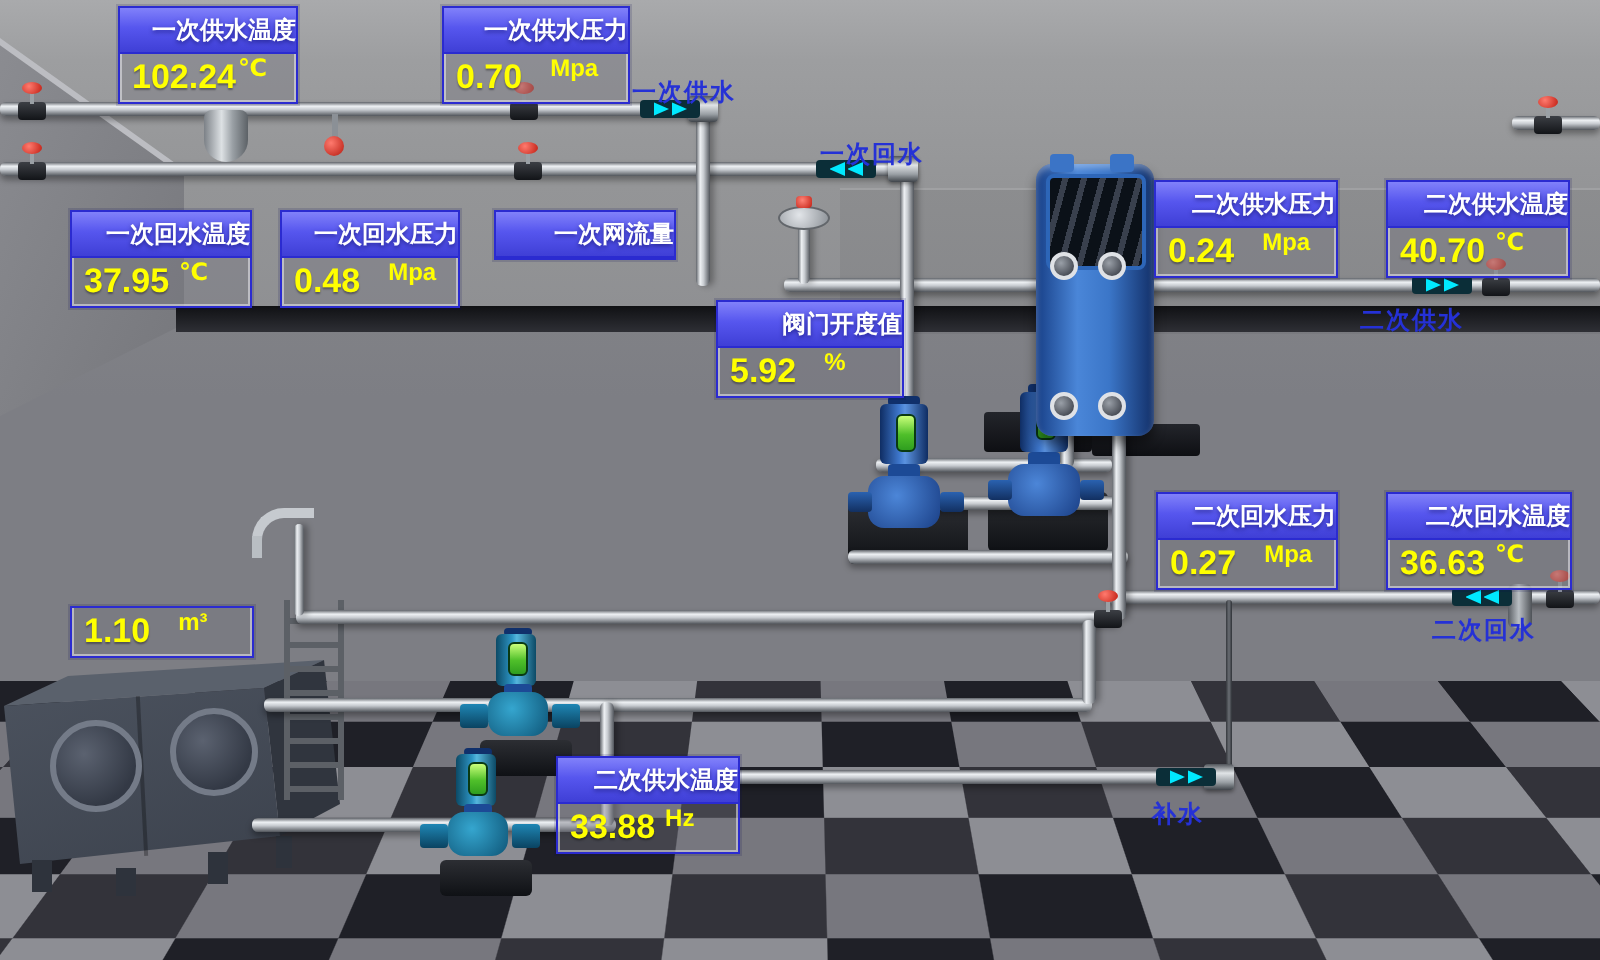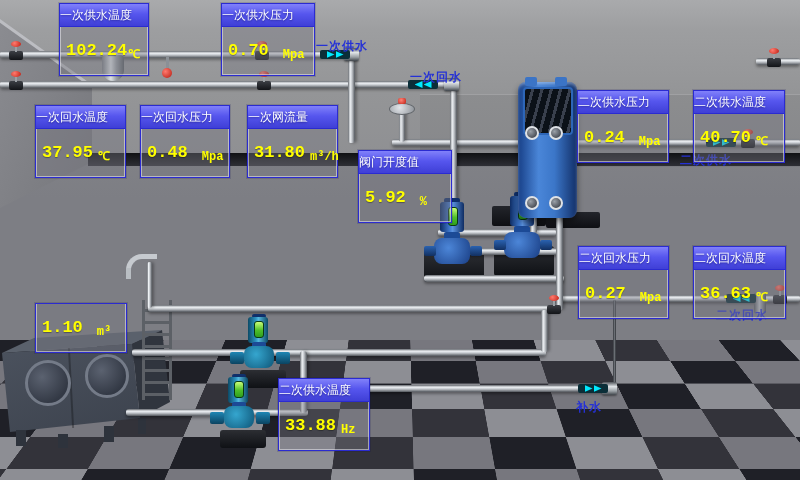--- a/index.html
+++ b/index.html
@@ -112,25 +112,25 @@
   .mh{position:absolute;border-radius:50%;border:3px solid #747b88;
       background:radial-gradient(circle at 35% 35%,#5b6270,#333945 72%);}
   .leg{position:absolute;background:#2e333c;}
   .ladder{position:absolute;left:142px;top:300px;width:24px;height:100px;z-index:8;
       border-left:3px solid #5c6066;border-right:3px solid #5c6066;
       background:repeating-linear-gradient(180deg,transparent 0 9px,#5c6066 9px 12px);}
 
   
   .lbl{position:absolute;color:#2531d6;font-weight:bold;font-size:12px;letter-spacing:1px;z-index:25;white-space:nowrap;}
   .panel{position:absolute;border:1px solid #2b2bd0;z-index:30;box-shadow:0 0 0 1px rgba(10,10,80,.15);}
-  .panel .ttl{height:22px;line-height:22px;text-align:left;color:#fff;font-weight:normal;font-size:12px;
+  .panel .ttl{height:22px;line-height:22px;text-align:right;color:#fff;font-weight:bold;font-size:12px;
       background:linear-gradient(180deg,#8181fa 0%,#5656ee 45%,#3f3fd6 100%);
       border-bottom:1px solid #2b2bd0;text-shadow:0 1px 2px rgba(0,0,70,.5);white-space:nowrap;overflow:hidden;}
-  .panel .val{height:23px;display:flex;align-items:flex-end;gap:5px;padding:12px 5px;
-      background:rgba(120,120,128,.42);border:1px solid rgba(235,235,240,.55);border-top:none;font-family:Liberation Mono, monospace;}
+  .panel .val{height:23px;display:flex;align-items:flex-start;gap:5px;padding:0 5px;
+      background:rgba(120,120,128,.42);border:1px solid rgba(235,235,240,.55);border-top:none;}
   .panel .val.gw{gap:14px}.panel .val.gn{gap:1px}
   .panel .num{color:#ffff00;font-weight:bold;font-size:17px;line-height:23px;text-shadow:0 1px 1px rgba(0,0,0,.35);white-space:nowrap;}
   .panel .unit{color:#ffff00;font-weight:bold;font-size:12px;white-space:nowrap;}
 </style>
 </head>
 <body>
 
 <div id="stage">
 
   <div class="wall"></div>
@@ -339,24 +339,20 @@
   </div>
   <div class="panel" style="left:140px;top:105px;width:88px">
     <div class="ttl">一次回水压力</div>
     <div class="val gw">
         <span class="num">0.48</span>
         <span class="unit">Mpa</span>
       </div>
   </div>
   <div class="panel" style="left:247px;top:105px;width:89px">
     <div class="ttl">一次网流量</div>
-    <div class="val">
-        <span class="num">31.80</span>
-        <span class="unit">m³/h</span>
-      </div>
   </div>
   <div class="panel" style="left:358px;top:150px;width:92px">
     <div class="ttl">阀门开度值</div>
     <div class="val gw">
         <span class="num">5.92</span>
         <span class="unit">%</span>
       </div>
   </div>
   <div class="panel" style="left:577px;top:90px;width:90px">
     <div class="ttl">二次供水压力</div>

